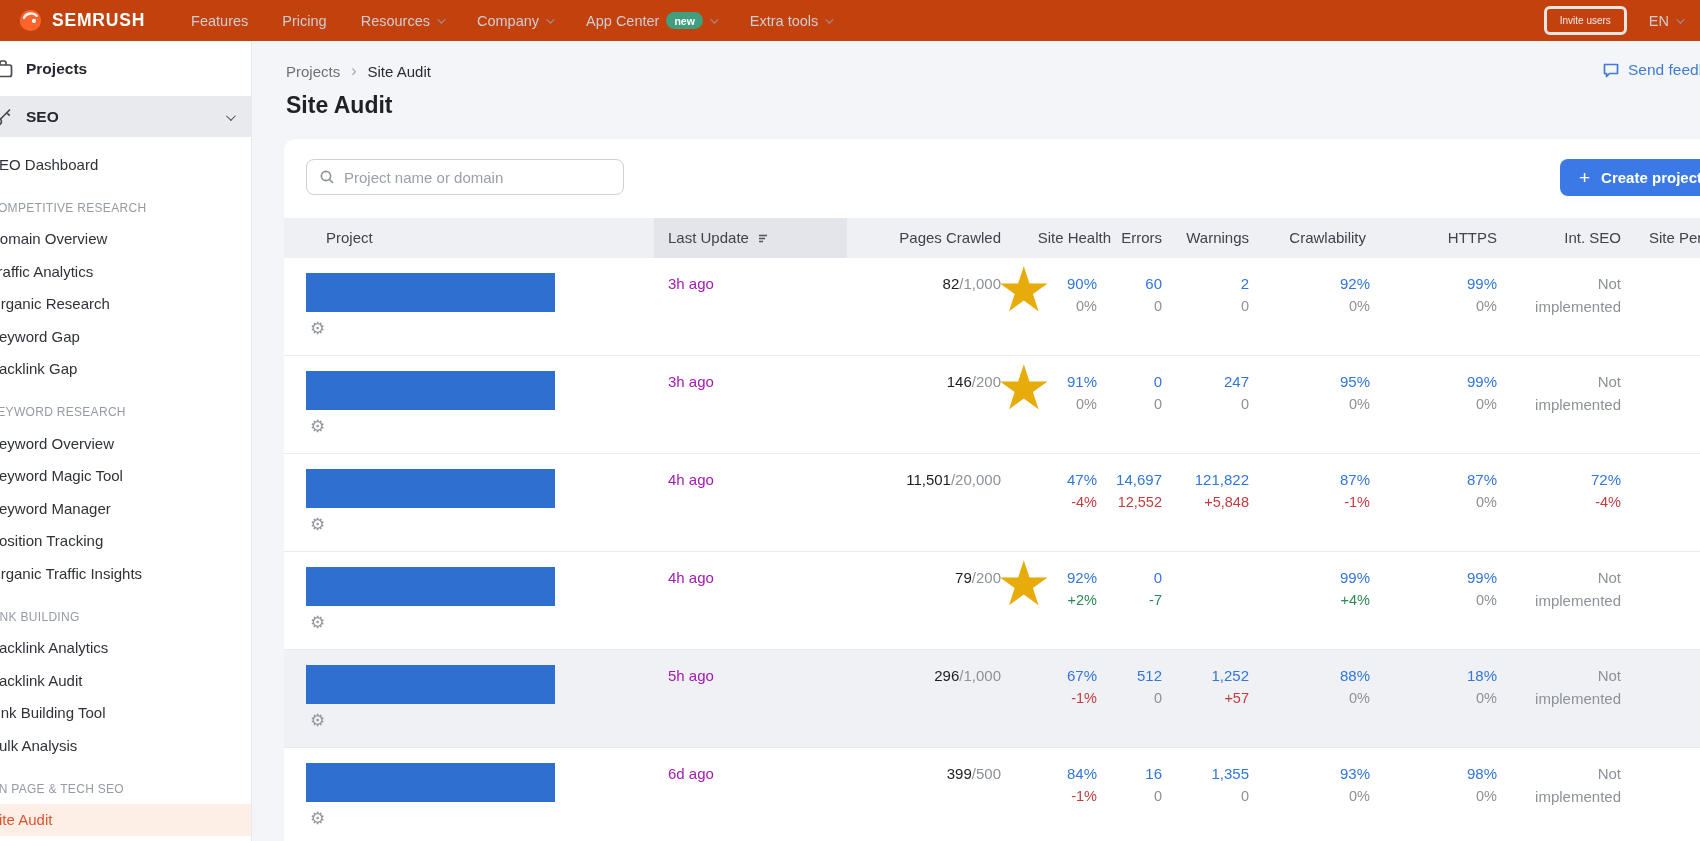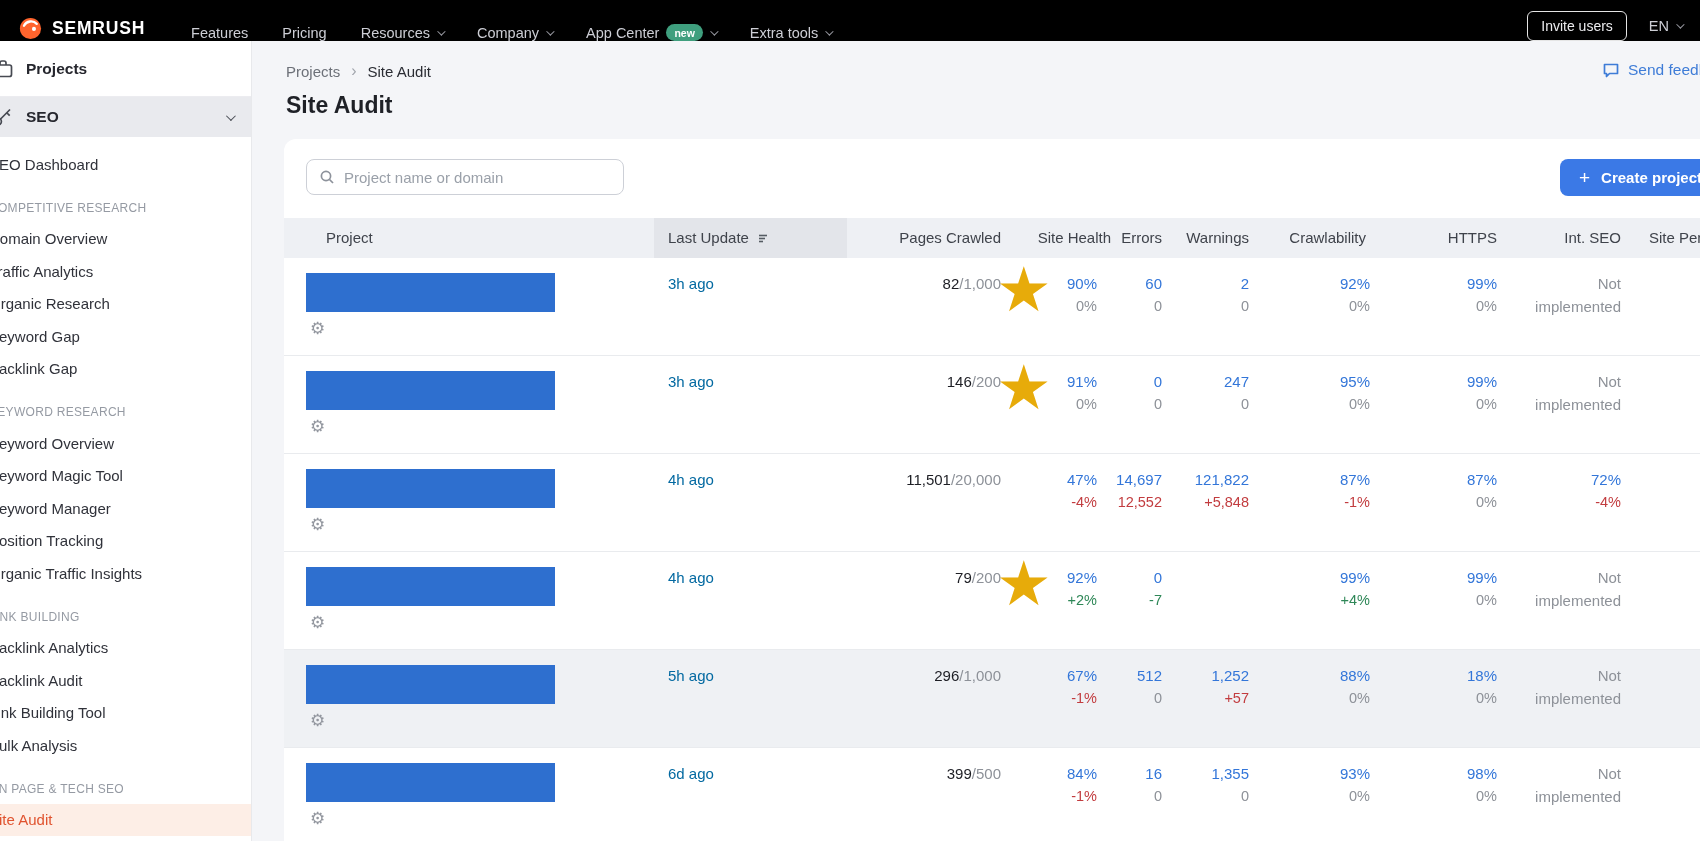--- a/index.html
+++ b/index.html
@@ -1,30 +1,30 @@
 <!DOCTYPE html>
 <html><head>
 <meta charset="utf-8">
 <style>
   * { margin:0; padding:0; box-sizing:border-box; }
   html,body { width:1700px; height:841px; overflow:hidden; font-family:"Liberation Sans", sans-serif; background:#f4f5f8; }
 
   
-  .topnav { position:absolute; left:0; top:0; width:1700px; height:41px; background:#000000;
-            display:flex; align-items:flex-end; padding:0 18px; z-index:30; }
+  .topnav { position:absolute; left:0; top:0; width:1700px; height:41px; background:#c2410c;
+            display:flex; align-items:center; padding:0 18px; z-index:30; }
   .brand { display:flex; align-items:center; gap:9px; margin-right:46px; cursor:pointer; }
   .brand-text { color:#fff; font-weight:800; font-size:17.5px; letter-spacing:.8px; }
   .nav-items { display:flex; align-items:center; gap:34px; }
   .nav-item { color:#cdced5; font-size:14.5px; display:flex; align-items:center; gap:7px; cursor:pointer; white-space:nowrap; }
   .chev { display:inline-block; width:6px; height:6px; border-right:1.5px solid #9b9ca4;
           border-bottom:1.5px solid #9b9ca4; transform:rotate(45deg) translateY(-2px); }
   .badge { background:#3f9f7e; color:#fff; font-size:10.5px; font-weight:700; padding:2.5px 8px; border-radius:9px; }
   .nav-right { margin-left:auto; display:flex; align-items:center; gap:22px; }
-  .invite-btn { border:1px solid #e5e5e5; border-radius:6px; color:#ececef; background:transparent;
-                font-size:14px; padding:6px 13px; font-family:inherit; cursor:pointer; }
+  .invite-btn { border:3px solid #e5e5e5; border-radius:6px; color:#ececef; background:transparent;
+                font-size:10px; padding:6px 13px; font-family:inherit; cursor:pointer; }
   .lang { color:#cdced5; font-size:14.5px; display:flex; align-items:center; gap:7px; cursor:pointer; }
 
   
   .sidebar { position:absolute; left:0; top:41px; width:252px; bottom:0; background:#fff;
              border-right:1px solid #e8e9ec; overflow:hidden; z-index:20; }
   .side-top { height:56px; display:flex; align-items:center; border-bottom:1px solid #ececf0; }
   .side-top .side-icon { margin-left:-9px; display:flex; }
   .side-top-label { margin-left:11px; font-size:15.5px; font-weight:700; color:#26272e; }
   .side-seo { height:40px; display:flex; align-items:center; background:#e9eaee; border-bottom:none; }
   .side-seo .chev { margin-left:auto; margin-right:18px; width:7px; height:7px; border-color:#4a4d55; }
@@ -72,21 +72,21 @@
   .th-crawl   { left:932px; }
   .th-https   { left:1063px; }
   .th-intseo  { left:1187px; }
   .th-siteper { left:1365px; }
 
   .rows { position:absolute; left:0; top:119px; width:1450px; }
   .trow { position:relative; height:98px; border-bottom:1px solid #e9ebee; }
   .trow.hl { background:#eff1f4; }
   .proj-bar { position:absolute; left:22px; top:15px; width:249px; height:39px; background:#2e6fcf; cursor:pointer; }
   .gear { position:absolute; left:26px; top:62px; font-size:17px; color:#93979f; line-height:1; cursor:pointer; }
-  .cell-update { position:absolute; left:384px; top:17px; font-size:15px; color:#0369a1; }
+  .cell-update { position:absolute; left:384px; top:17px; font-size:15px; color:#a21caf; }
   .cell-pages { position:absolute; left:517px; top:17px; width:200px; text-align:right; font-size:15px; }
   .pages-main { color:#1d1e24; cursor:pointer; }
   .pages-total { color:#8d9198; }
   .row-star { position:absolute; left:712px; top:1px; font-size:62px; color:#e7ab0a; line-height:1; cursor:pointer; }
   .mcell { position:absolute; top:17px; width:150px; text-align:right; font-size:15px; }
   .c-health  { left:663px; }
   .c-errors  { left:728px; }
   .c-warnings{ left:815px; }
   .c-crawl   { left:936px; }
   .c-https   { left:1063px; }

